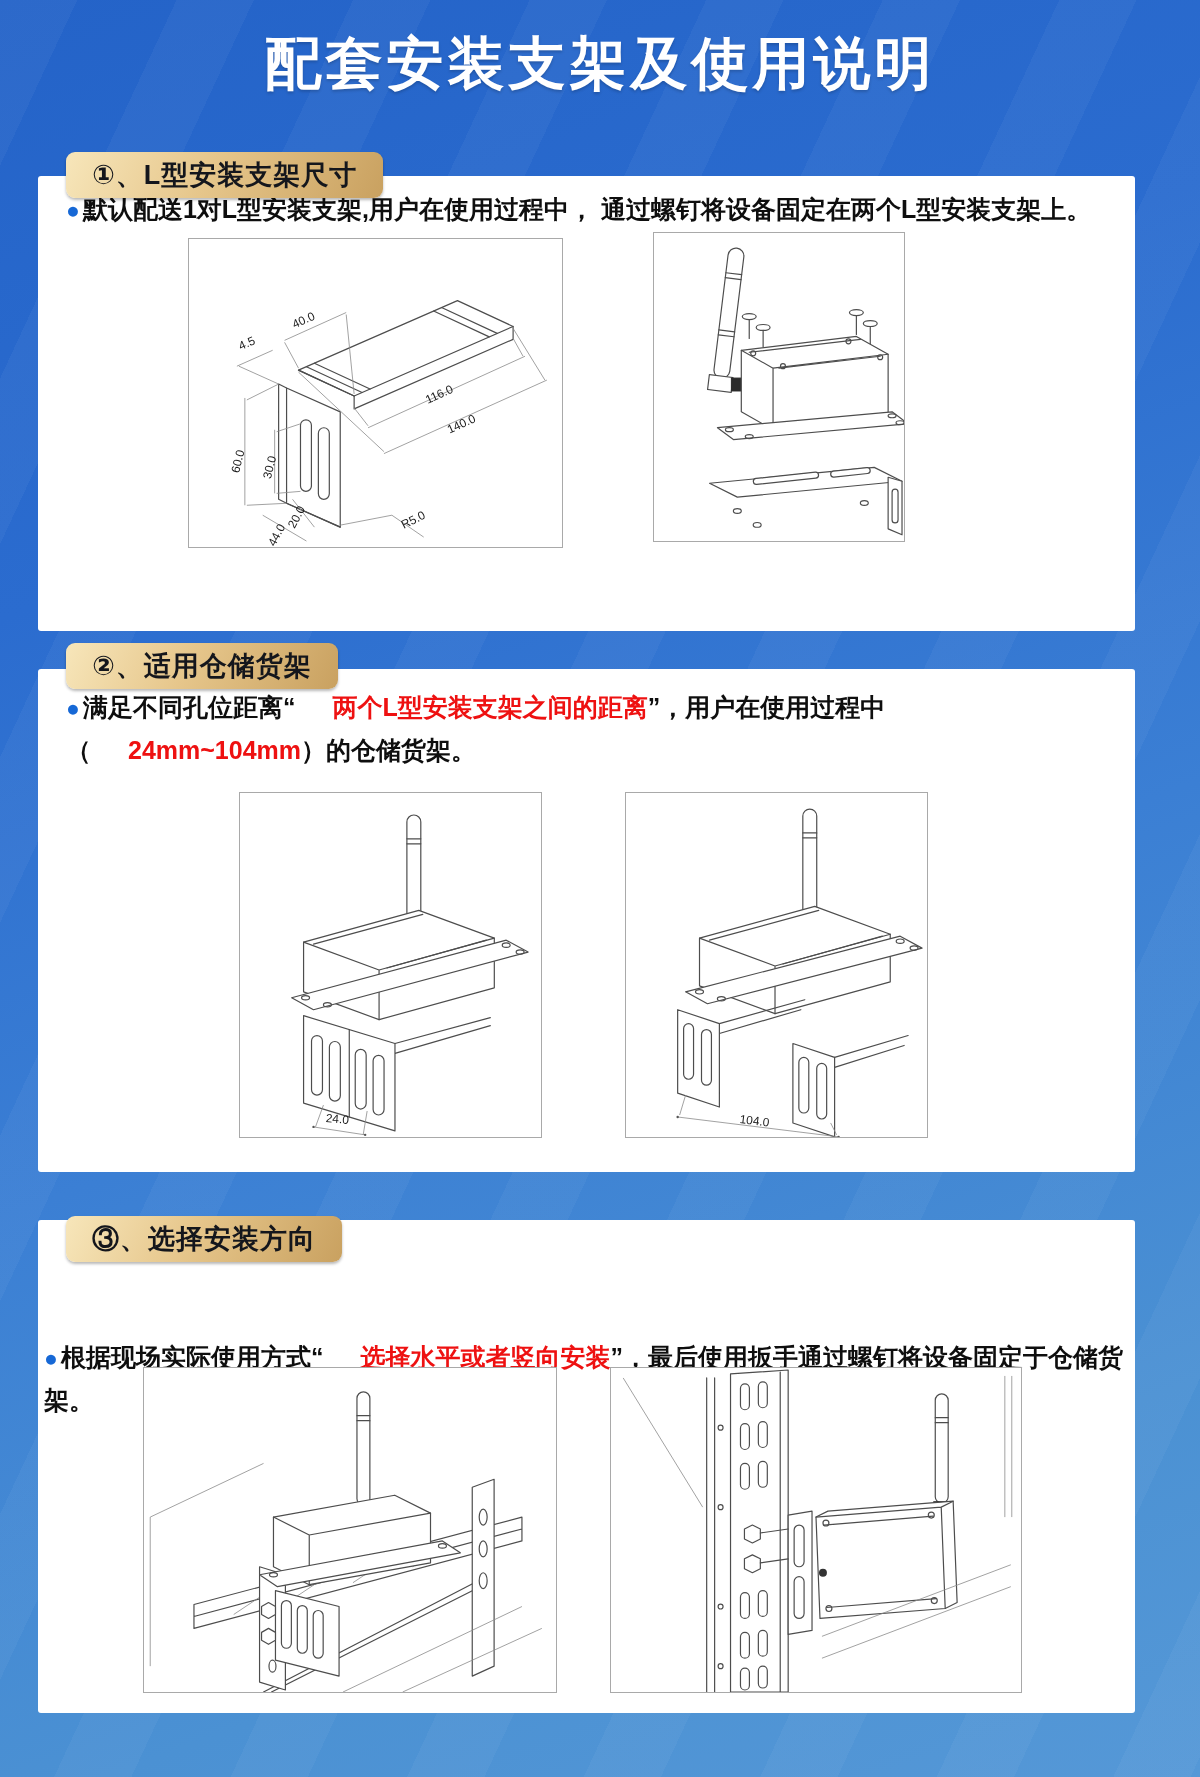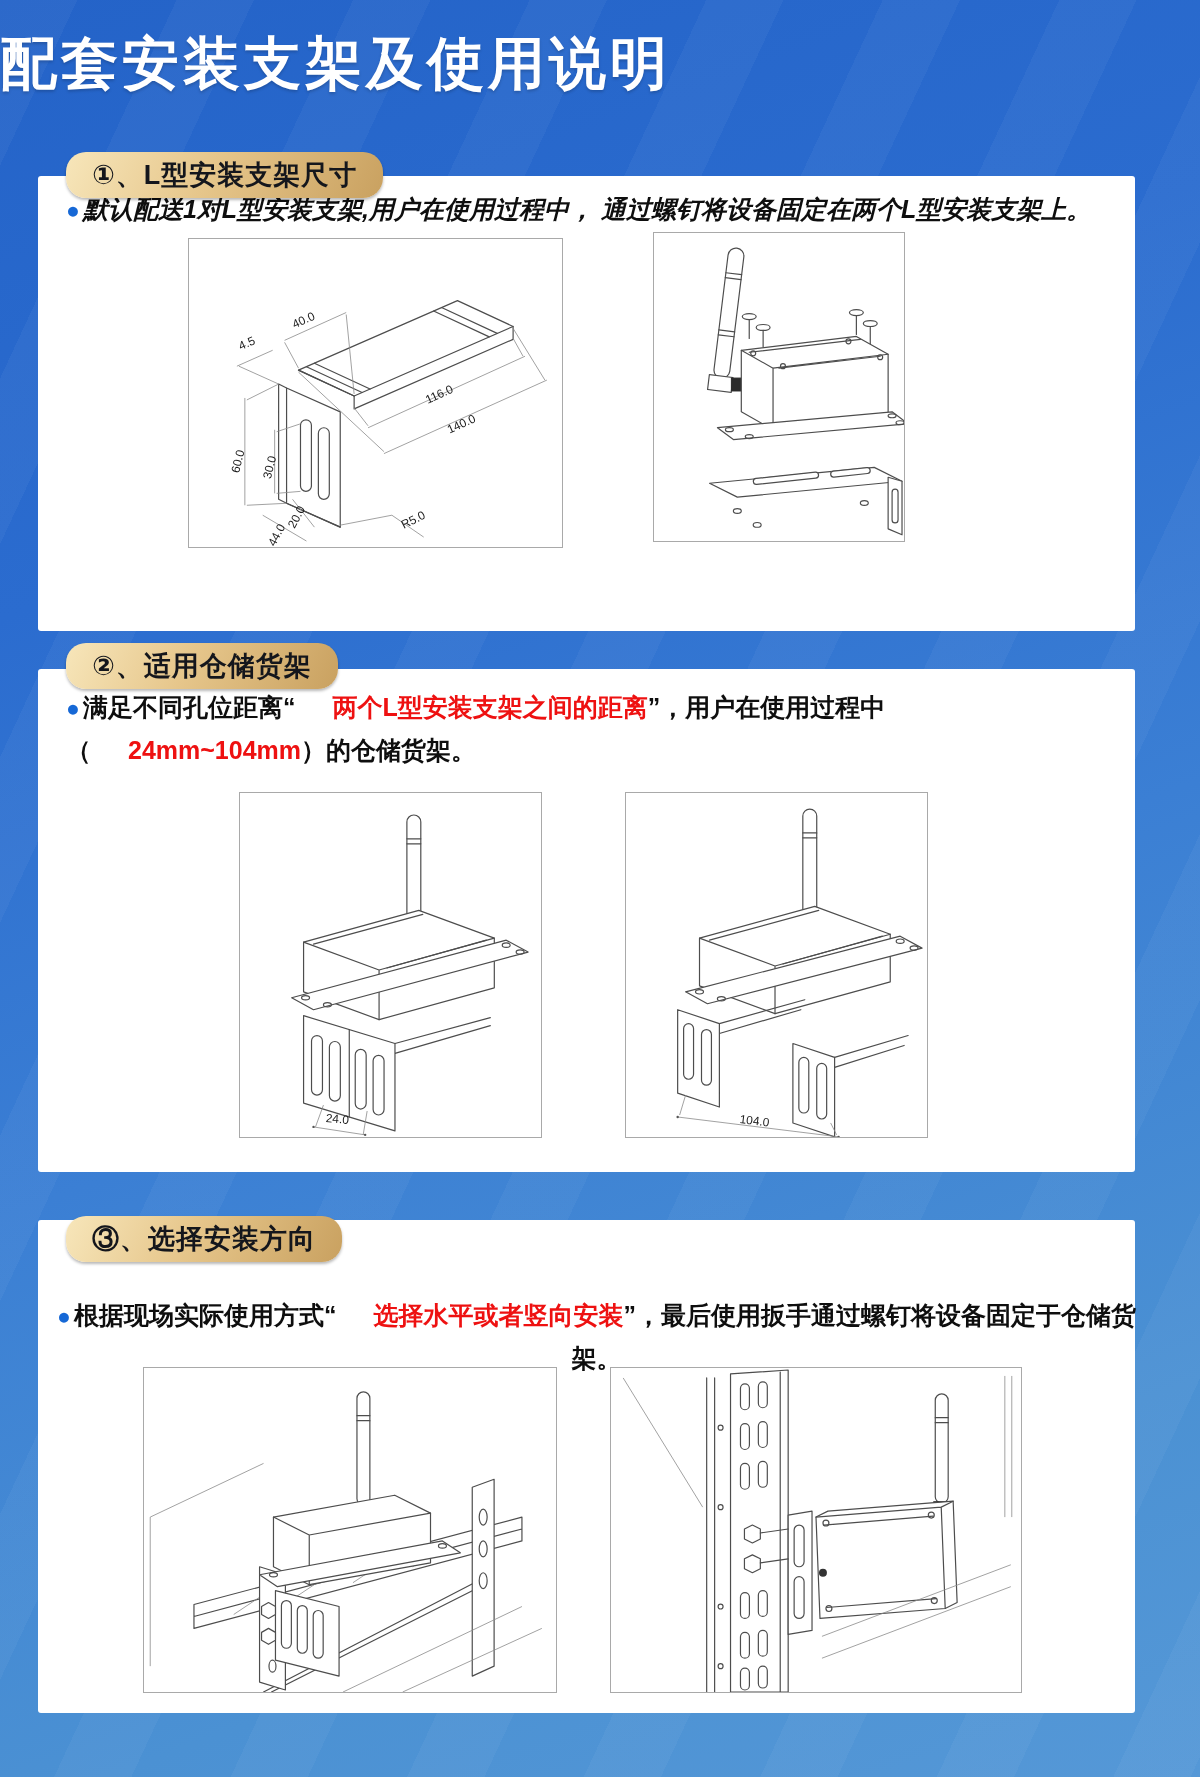--- a/index.html
+++ b/index.html
@@ -6,48 +6,48 @@
   body{
     width:1200px;height:1777px;position:relative;overflow:hidden;
     font-family:"Liberation Sans","DejaVu Sans",sans-serif;
     background:linear-gradient(160deg,#2463c8 0%,#2b6ccf 28%,#3b7fd4 55%,#4b91d3 82%,#5598d7 100%);
   }
   body::before{
     content:"";position:absolute;inset:0;pointer-events:none;
     background:repeating-linear-gradient(115deg,rgba(255,255,255,.04) 0 70px,rgba(255,255,255,0) 70px 160px);
   }
   .page-title{
-    position:absolute;top:26px;left:0;width:100%;
+    position:absolute;top:26px;left:0;width:100%;text-align:center;
     font-size:57px;font-weight:bold;color:#ffffff;letter-spacing:4px;
     text-shadow:0 2px 3px rgba(0,0,0,.18);
     font-family:Liberation Mono, monospace;
   }
   .card{
     position:absolute;left:38px;width:1097px;background:#ffffff;border-radius:3px;
   }
   #card1{top:176px;height:455px;}
   #card2{top:669px;height:503px;}
   #card3{top:1220px;height:493px;}
   .badge{
     position:absolute;left:66px;height:46px;line-height:46px;padding:0 26px;
     font-size:27px;font-weight:bold;color:#14161c;letter-spacing:1px;
     background:linear-gradient(115deg,#f7e6ba 0%,#e8c députés 0%,#e6c68b 45%,#c9a160 100%);
     background:linear-gradient(115deg,#f7e6ba 0%,#e6c68b 45%,#c9a160 100%);
-    border-radius:20px;box-shadow:0 2px 3px rgba(0,0,0,.28);z-index:3;white-space:nowrap;
+    border-radius:9px;box-shadow:0 2px 3px rgba(0,0,0,.28);z-index:3;white-space:nowrap;
   }
   #badge1{top:152px;}
   #badge2{top:643px;}
   #badge3{top:1216px;font-family:Liberation Serif, serif;}
   .bullet{
     position:absolute;margin:0;font-size:25px;font-weight:bold;color:#0e0e0e;
     line-height:42px;z-index:2;
   }
-  #bullet1{left:66px;top:188px;width:1050px;font-style:italic;}
+  #bullet1{left:66px;top:188px;width:1050px;}
   #bullet2{left:66px;top:686px;width:1000px;}
-  #bullet3{left:44px;top:1294px;width:1105px;text-align:center;}
+  #bullet3{left:44px;top:1336px;width:1105px;}
   .dot{color:#1668d6;font-size:.92em;margin-right:3px;}
   .red{color:#ee1111;margin-left:37px;}
   .figure{
     position:absolute;background:#fff;border:1px solid #a9a9a9;box-sizing:border-box;z-index:2;
   }
   #figA{left:188px;top:238px;width:375px;height:310px;}
   #figB{left:653px;top:232px;width:252px;height:310px;}
   #figC{left:239px;top:792px;width:303px;height:346px;}
   #figD{left:625px;top:792px;width:303px;height:346px;}
   #figE{left:143px;top:1367px;width:414px;height:326px;}

